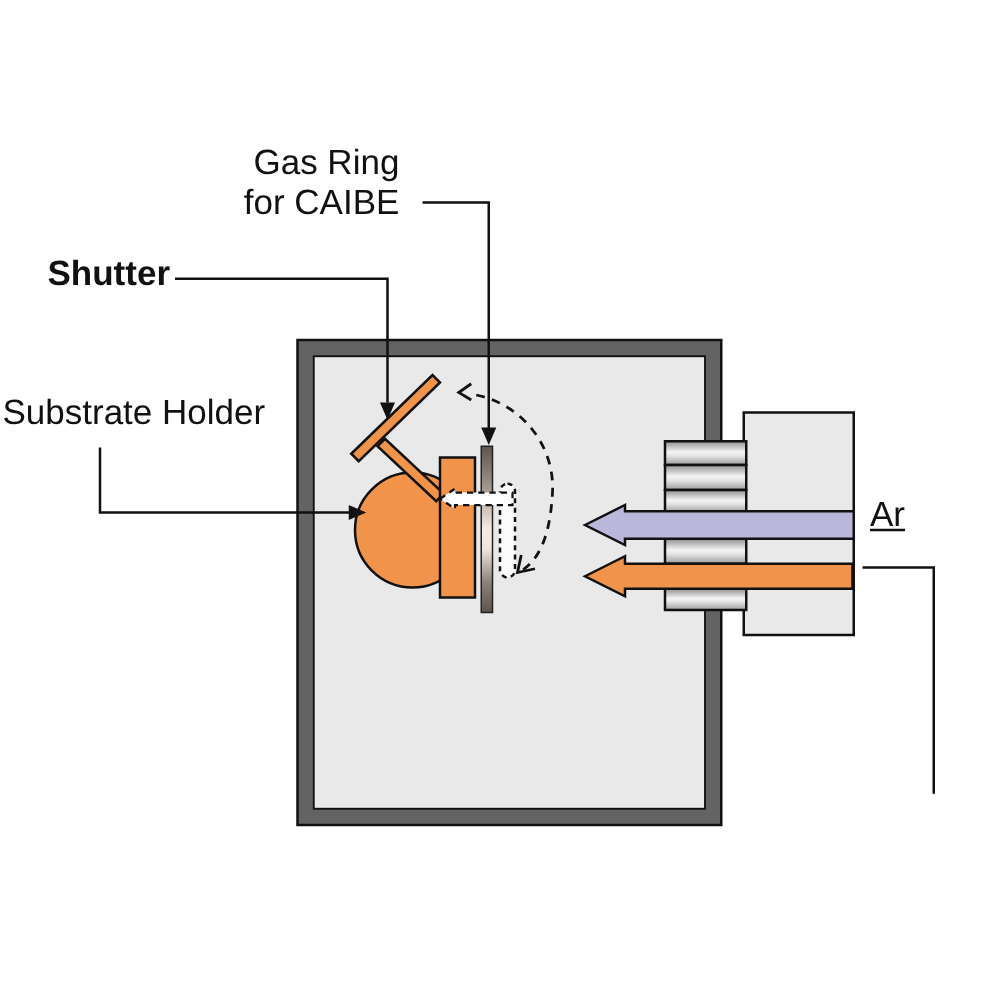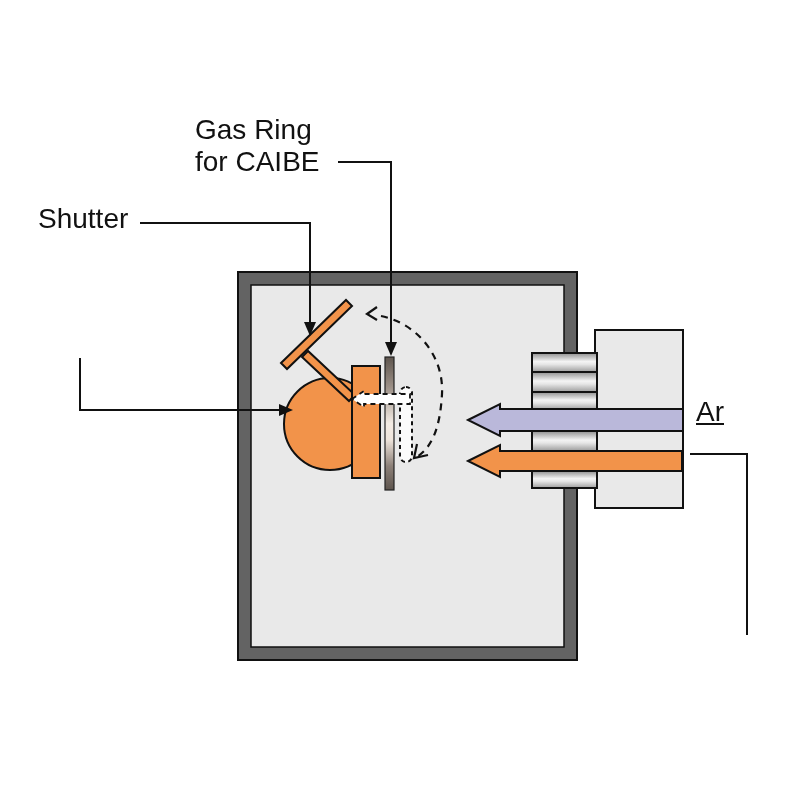--- a/index.html
+++ b/index.html
@@ -1,18 +1,18 @@
 <!DOCTYPE html>
 <html style="--orange: #F2934A; --purple: #BAB8DA; --chamber-wall: #636363; --chamber-fill: #E9E9E9; --source-fill: #E9E9E9;"><head>
 <meta charset="utf-8">
 <style>
   html,body{margin:0;padding:0;}
   body{width:800px;height:800px;background:#ffffff;position:relative;overflow:hidden;
        font-family:"Liberation Sans", sans-serif;color:#111;}
-  .stage{position:absolute;inset:0;width:800px;height:788px;}
+  .stage{position:absolute;inset:0;width:800px;height:788px;text-align:right;}
   svg{position:absolute;inset:0;display:block;}
   .label{position:absolute;font-size:28px;line-height:32px;white-space:nowrap;color:#111;}
   .label sub{font-size:72%;position:relative;top:0.22em;vertical-align:baseline;}
   
   .wall{fill:var(--chamber-wall);stroke:#111;stroke-width:2;}
   .interior{fill:var(--chamber-fill);stroke:#111;stroke-width:1.5;}
   .srcbox{fill:var(--source-fill);stroke:#111;stroke-width:2;}
   .orange{fill:var(--orange);stroke:#111;stroke-width:2;}
   .purple{fill:var(--purple);stroke:#111;stroke-width:2;}
   .cyl{fill:url(#gr-cyl);stroke:#111;stroke-width:2;}
@@ -88,19 +88,20 @@
     <polygon class="leadhead" points="293,410 279,404 279,416"></polygon>
 
     <polyline class="leader" points="690,454 747,454 747,635"></polyline>
   </svg>
 
   <div class="label" style="left:195px;top:114px;">
     <div>Gas Ring</div>
     <div>for CAIBE</div>
   </div>
 
-  <div class="label" style="left:38px;top:203px;">Shutter</div>
+  <div class="label" style="left:38px;top:203px;font-weight:bold;">Shutter</div>
 
+  <div class="label" style="left:2px;top:314px;">Substrate Holder</div>
 
   <div class="label" style="left:696px;top:396px;text-decoration:underline;">Ar</div>
 
 
 </div>
 
 </body></html>

